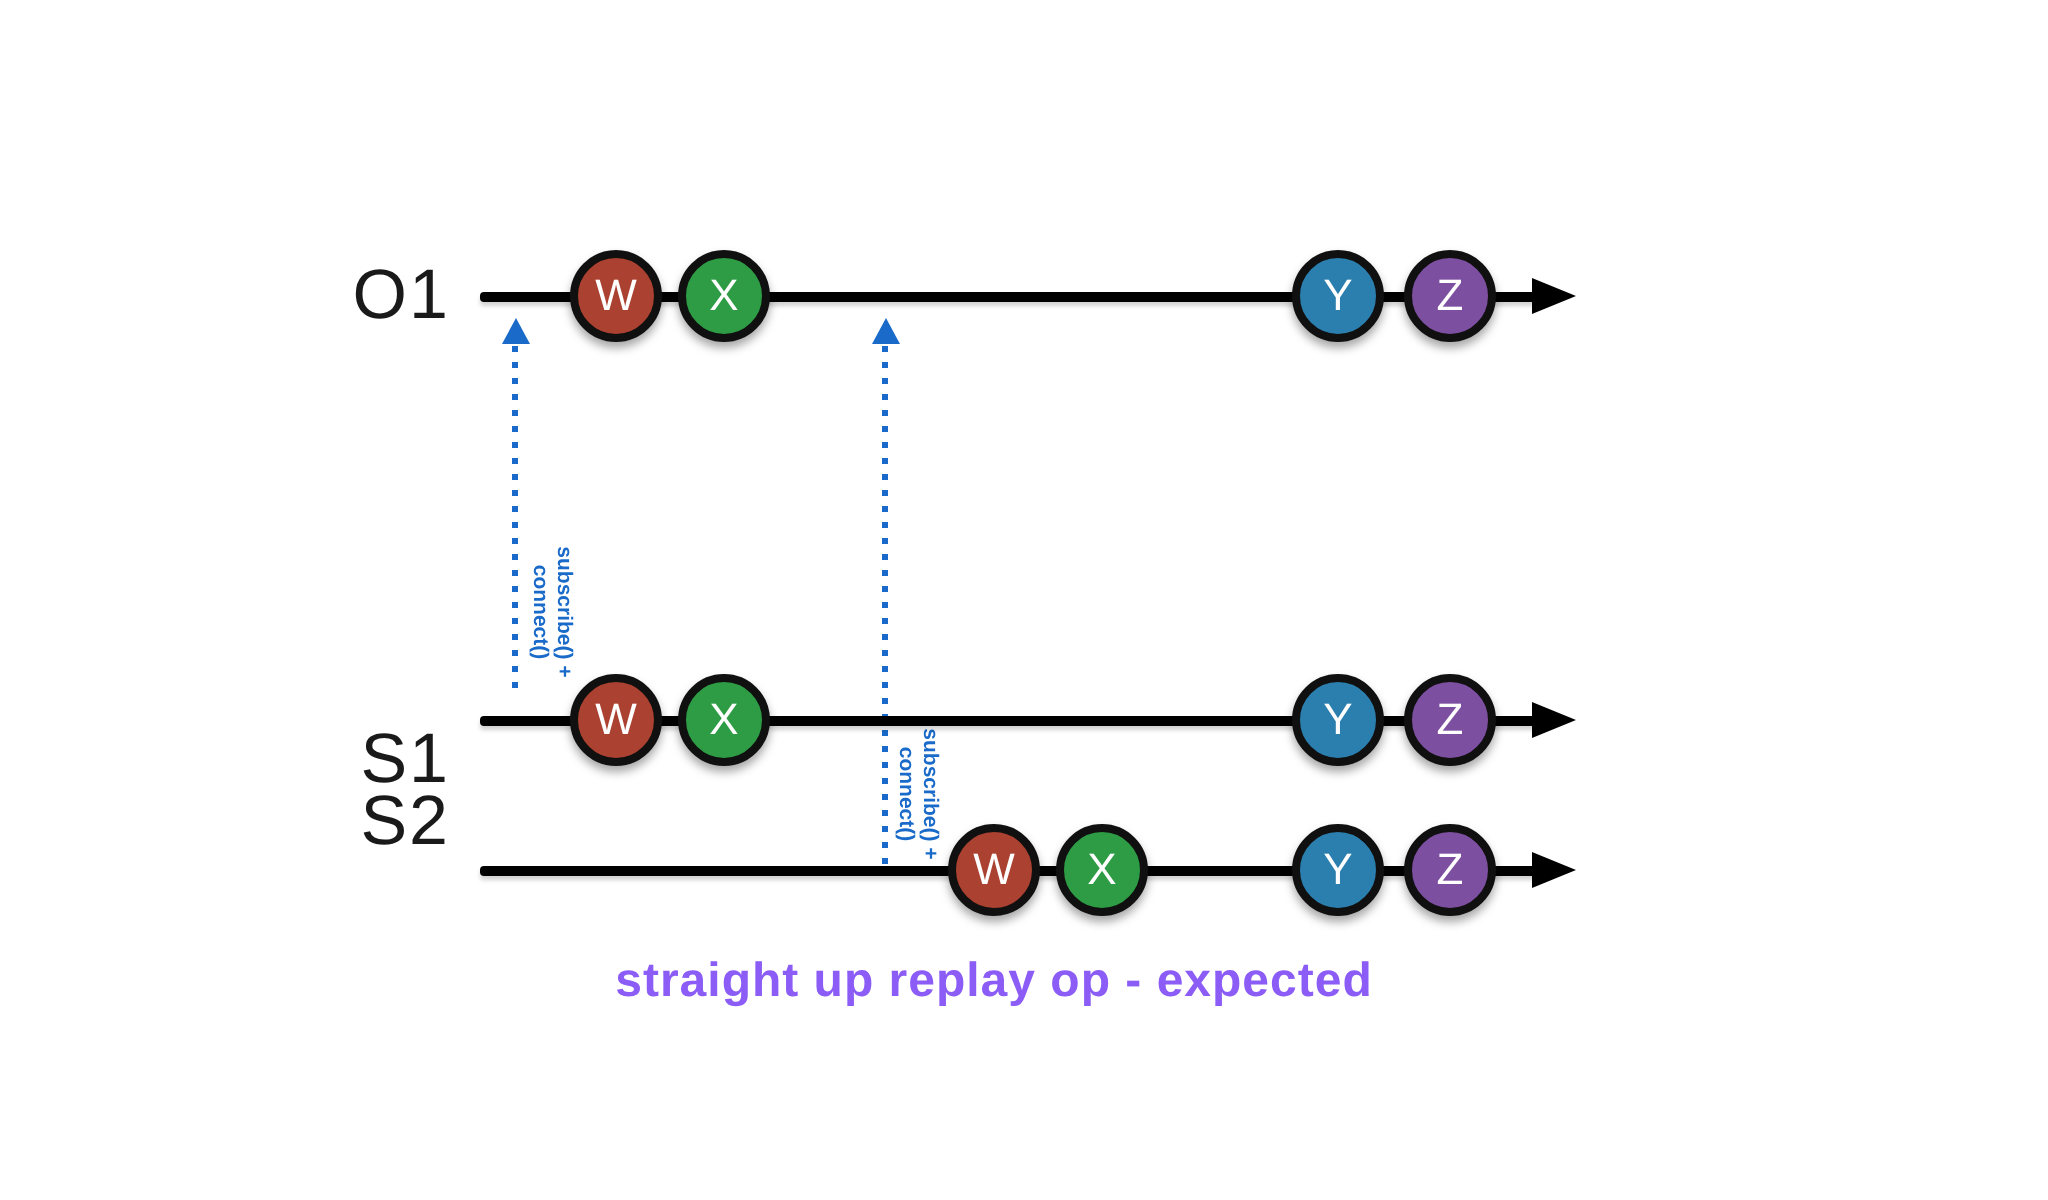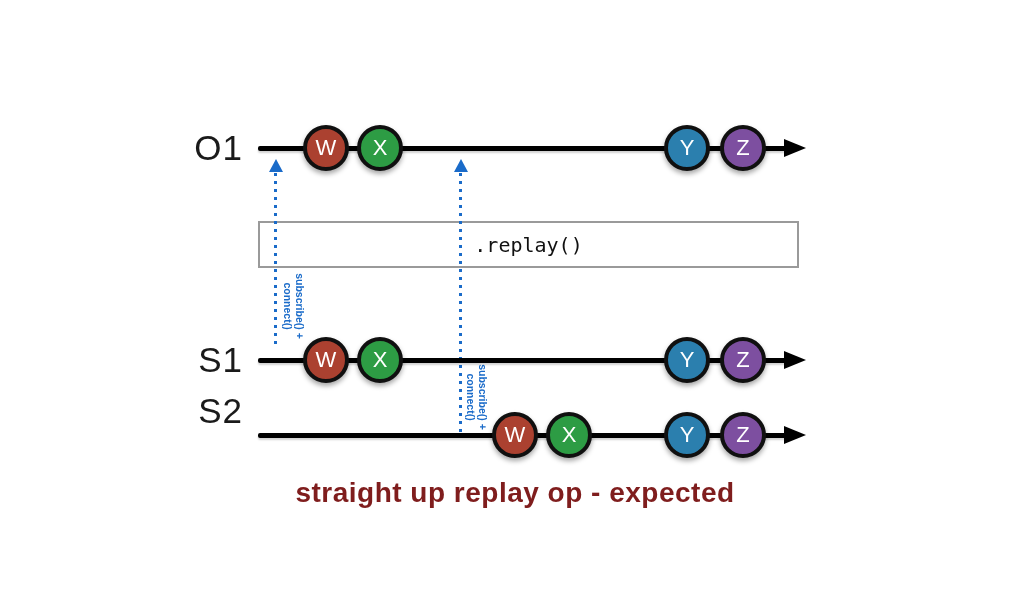--- a/index.html
+++ b/index.html
@@ -1,18 +1,18 @@
 <!DOCTYPE html>
 <html><head>
 <meta charset="utf-8">
 <style>
   html,body { margin:0; padding:0; background:#ffffff; }
   .canvas {
     position:relative; width:940px; height:600px; background:#ffffff;
-    font-family:"Liberation Sans", sans-serif; overflow:hidden;margin-left:18px;
+    font-family:"Liberation Sans", sans-serif; overflow:hidden;
   }
   .row-label {
     position:absolute; left:140px; width:85px; height:40px;
     text-align:right; font-size:35px; line-height:40px; color:#1a1a1a;
     letter-spacing:1px;
   }
   .tl-line {
     position:absolute; height:5px; background:#000; border-radius:2px;
     box-shadow:0 2px 2px rgba(0,0,0,0.18);
   }
@@ -46,62 +46,59 @@
     border-bottom:13px solid #1a6bc9;
   }
   .sub-label {
     position:absolute; width:84px; text-align:center;
     transform:rotate(90deg); color:#1a6bc9; font-weight:bold;
     font-size:10.5px; line-height:12px; white-space:nowrap;
   }
   .sub-label span { display:block; }
   .caption {
     position:absolute; left:0; top:477px; width:994px; text-align:center;
-    font-size:28px; font-weight:bold; color:#7f1d1d; letter-spacing:0.5px;
+    font-size:24px; font-weight:bold; color:#8b5cf6; letter-spacing:0.5px;
   }
 </style>
 </head>
 <body>
 
 <div class="canvas">
 
   <div>
     <div class="row-label" style="top:128px">O1</div>
     <div class="tl-line" style="left:240px;top:146px;width:528px"></div>
     <div class="tl-arrow" style="left:766px;top:139px"></div>
     <div class="event" style="left: 285px; top: 125px; background-color: rgb(171, 65, 48);">W</div>
     <div class="event" style="left: 339px; top: 125px; background-color: rgb(45, 156, 68);">X</div>
     <div class="event" style="left: 646px; top: 125px; background-color: rgb(43, 127, 174);">Y</div>
     <div class="event" style="left: 702px; top: 125px; background-color: rgb(125, 79, 160);">Z</div>
   </div>
 
-  <div class="operator-box">
-    <span class="operator-label">.replay()</span>
-  </div>
 
   <div>
     <div class="sub-arrowhead" style="left:251px;top:159px"></div>
     <div class="sub-line" style="left:256px;top:173px;height:175px"></div>
     <div class="sub-label" style="left:234px;top:294px">
       <span>subscribe() +</span>
       <span>connect()</span>
     </div>
   </div>
 
   <div>
     <div class="sub-arrowhead" style="left:436px;top:159px"></div>
     <div class="sub-line" style="left:441px;top:173px;height:260px"></div>
     <div class="sub-label" style="left:417px;top:385px">
       <span>subscribe() +</span>
       <span>connect()</span>
     </div>
   </div>
 
   <div>
-    <div class="row-label" style="top:340px">S1</div>
+    <div class="row-label" style="top:360px">S1</div>
     <div class="tl-line" style="left:240px;top:358px;width:528px"></div>
     <div class="tl-arrow" style="left:766px;top:351px"></div>
     <div class="event" style="left: 285px; top: 337px; background-color: rgb(171, 65, 48);">W</div>
     <div class="event" style="left: 339px; top: 337px; background-color: rgb(45, 156, 68);">X</div>
     <div class="event" style="left: 646px; top: 337px; background-color: rgb(43, 127, 174);">Y</div>
     <div class="event" style="left: 702px; top: 337px; background-color: rgb(125, 79, 160);">Z</div>
   </div>
 
   <div>
     <div class="row-label" style="top:391px">S2</div>

